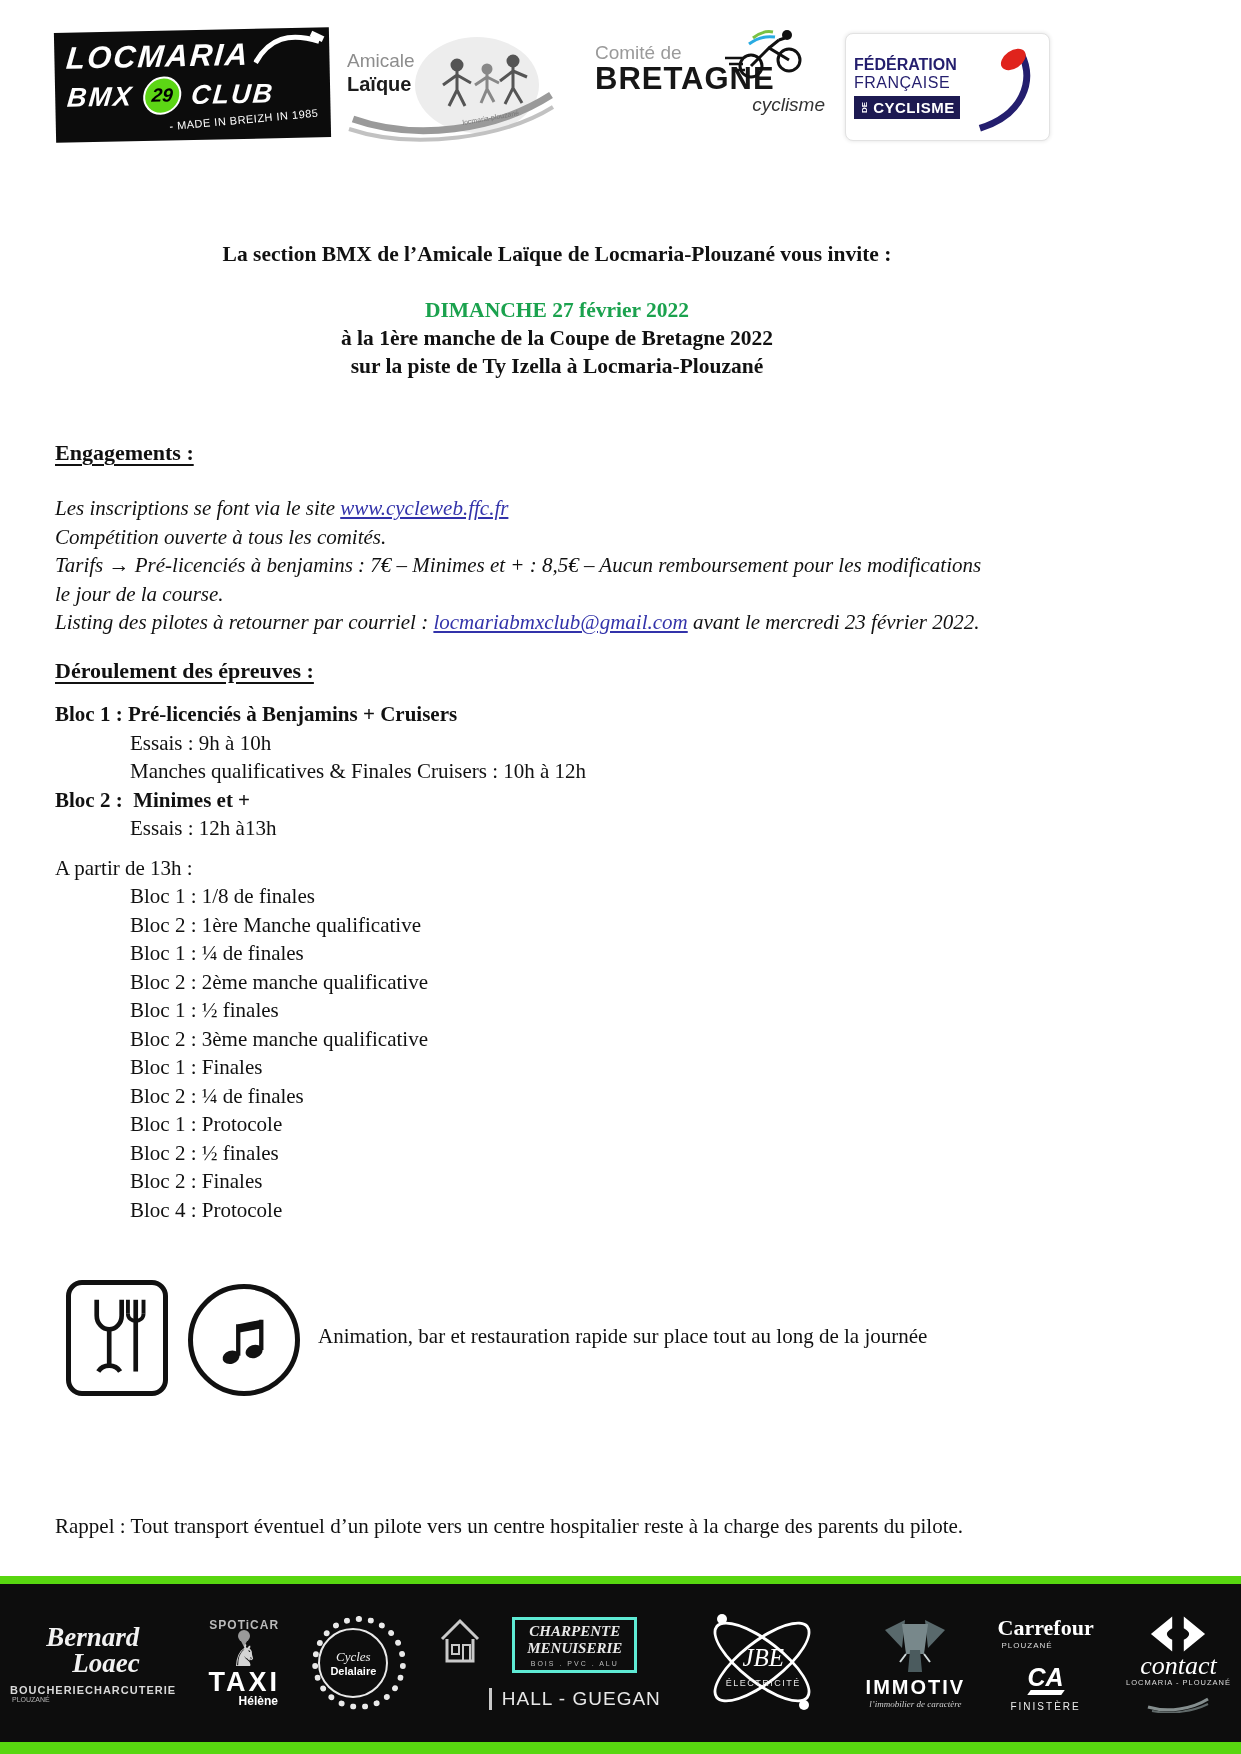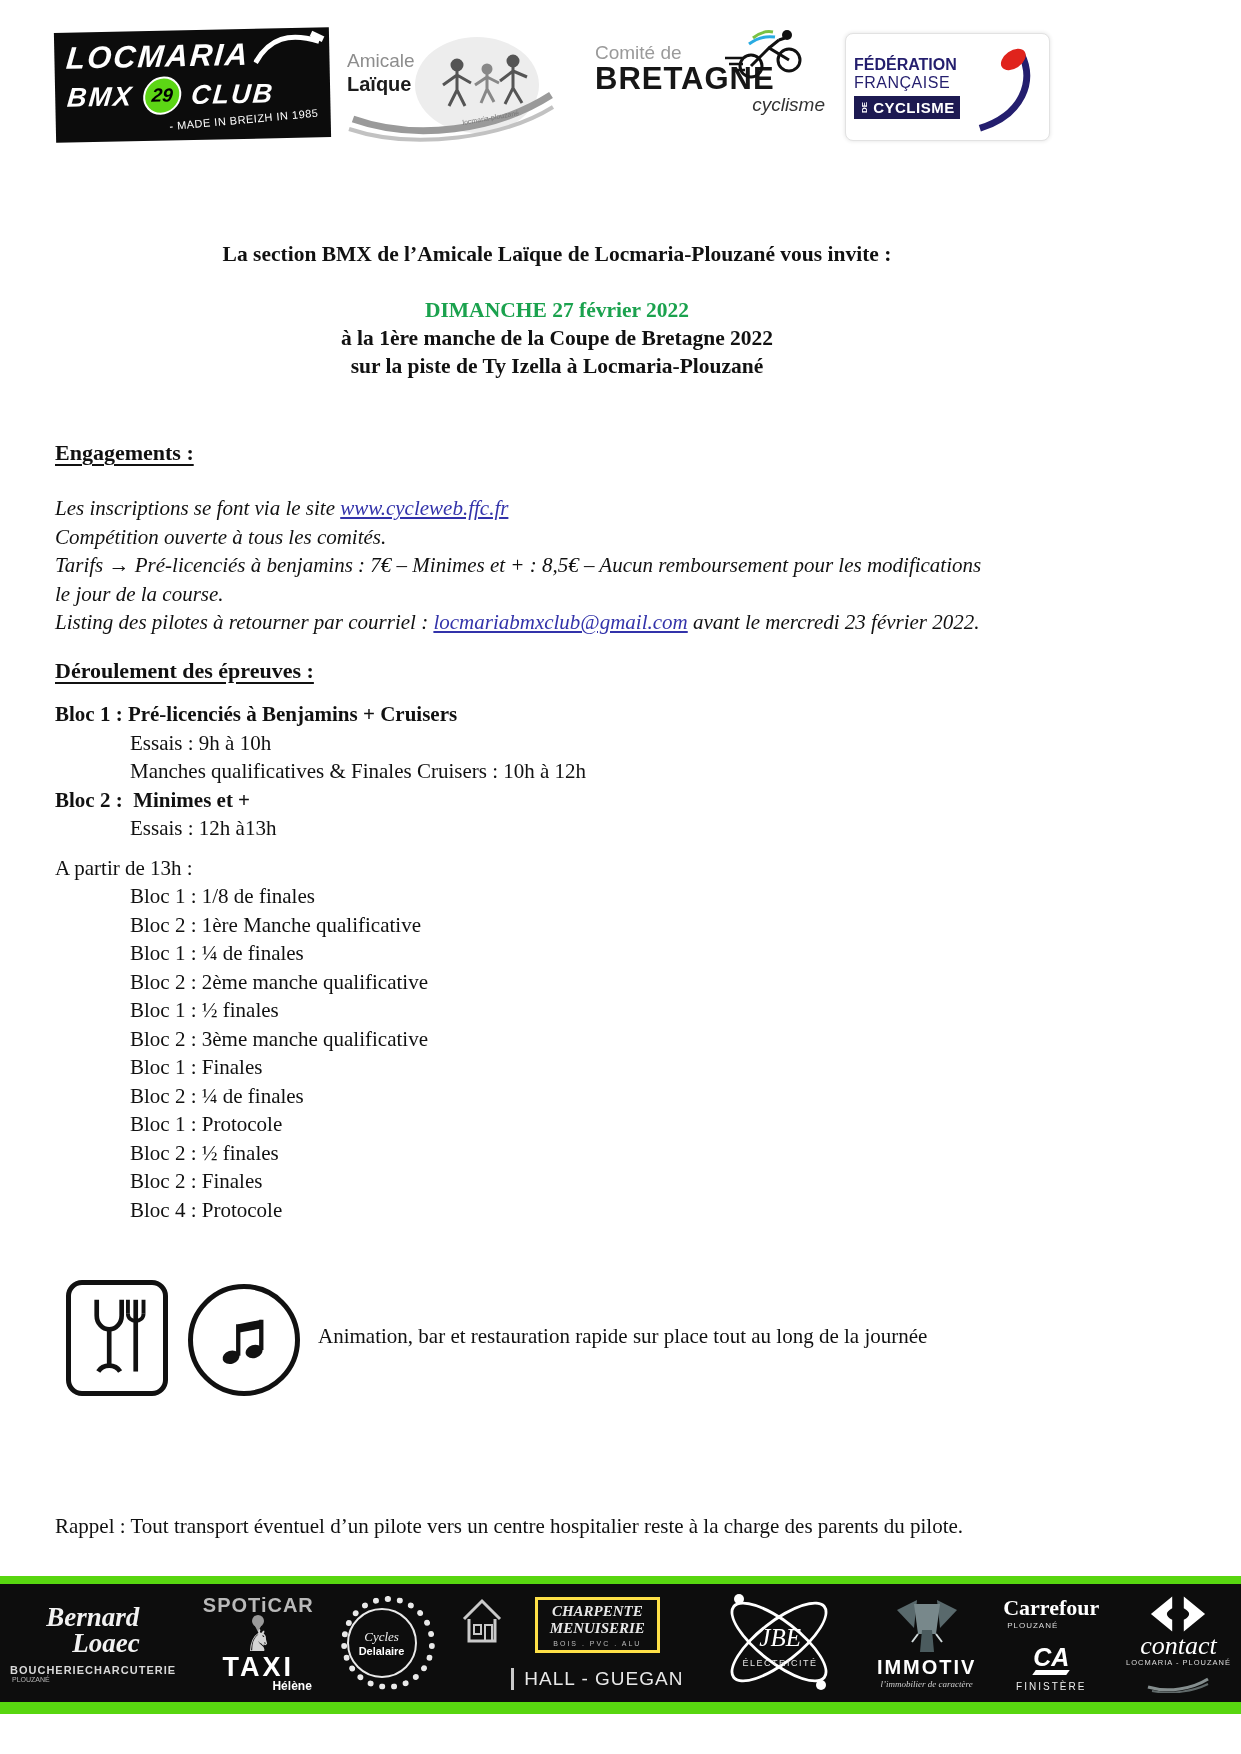--- a/index.html
+++ b/index.html
@@ -60,51 +60,51 @@
             border:5px solid #111;border-radius:16px;box-sizing:border-box;
             display:flex;align-items:center;justify-content:center;}
   .music-box{position:absolute;left:188px;top:1284px;width:112px;height:112px;
              border:5px solid #111;border-radius:50%;box-sizing:border-box;
              display:flex;align-items:center;justify-content:center;}
   .anim-txt{position:absolute;left:318px;top:1324px;font-size:21px;}
 
   
   .footer{position:absolute;left:0;top:1576px;width:1241px;height:178px;}
   .f-green-top{height:8px;background:#58D610;}
-  .f-black{height:118px;background:#0d0d0d;display:flex;align-items:center;
+  .f-black{height:158px;background:#0d0d0d;display:flex;align-items:center;
            justify-content:space-between;padding:0 10px;box-sizing:border-box;
            font-family:"Liberation Sans",sans-serif;color:#fff;}
   .f-green-bot{height:12px;background:#58D610;}
   .sp{flex-shrink:0;display:flex;flex-direction:column;align-items:center;}
 
   .b-script{font-family:"Liberation Serif",serif;font-style:italic;font-weight:bold;
             font-size:27px;color:#f2f2f2;line-height:26px;}
   .b-script .l2{margin-left:26px;}
   .b-row{display:flex;margin-top:8px;font-size:11px;font-weight:700;
          letter-spacing:1px;color:#d9d9d9;}
   .b-city{font-size:7px;color:#b5b5b5;align-self:flex-start;margin-left:2px;}
 
-  .spoticar{font-size:20px;font-weight:800;letter-spacing:1px;color:#b9b9b9;}
+  .spoticar{font-size:12px;font-weight:800;letter-spacing:1px;color:#b9b9b9;}
   .pin{width:12px;height:12px;background:#9a9a9a;border-radius:50%;margin-top:-2px;position:relative;}
   .pin::after{content:"";position:absolute;left:2px;top:9px;border-left:4px solid transparent;
               border-right:4px solid transparent;border-top:8px solid #9a9a9a;}
   .pegasus{font-size:30px;color:#d4d4d4;transform:scaleX(-1);line-height:28px;}
   .taxi-title{font-size:27px;font-weight:900;letter-spacing:3px;color:#fff;line-height:24px;}
   .taxi-name{font-size:12px;font-weight:700;align-self:flex-end;margin-right:2px;}
 
   .ring{width:94px;height:94px;border:6px dotted #e9e9e9;border-radius:50%;
         display:flex;align-items:center;box-sizing:border-box;}
   .ring-in{width:66px;height:66px;border:2px solid #e9e9e9;border-radius:50%;
            display:flex;flex-direction:column;align-items:center;justify-content:center;}
   .cy1{font-family:"Liberation Serif",serif;font-style:italic;font-size:13px;color:#eee;}
   .cy2{font-size:11px;font-weight:800;color:#fff;}
 
   .sp-charp{flex-direction:row;align-items:flex-start;gap:8px;}
   .ch-col{display:flex;flex-direction:column;align-items:center;}
-  .ch-box{border:3px solid #fde047;padding:3px 12px;text-align:center;}
+  .ch-box{border:3px solid #5eead4;padding:3px 12px;text-align:center;}
   .ch-l12{font-family:"Liberation Serif",serif;font-style:italic;font-weight:bold;
           font-size:15px;color:#e8e8e8;line-height:17px;}
   .ch-l3{font-size:7px;letter-spacing:2px;color:#bdbdbd;margin-top:3px;}
   .ch-hall{font-size:19px;letter-spacing:1px;color:#e8e8e8;margin-top:15px;
            border-left:3px solid #c9c9c9;padding-left:10px;align-self:stretch;}
 
   .sp-jbe{position:relative;width:140px;height:130px;}
   .orbit{position:absolute;left:10px;top:42px;width:118px;height:44px;border:3px solid #fff;
          border-radius:50%;box-sizing:border-box;}
   .o1{transform:rotate(-38deg);}

